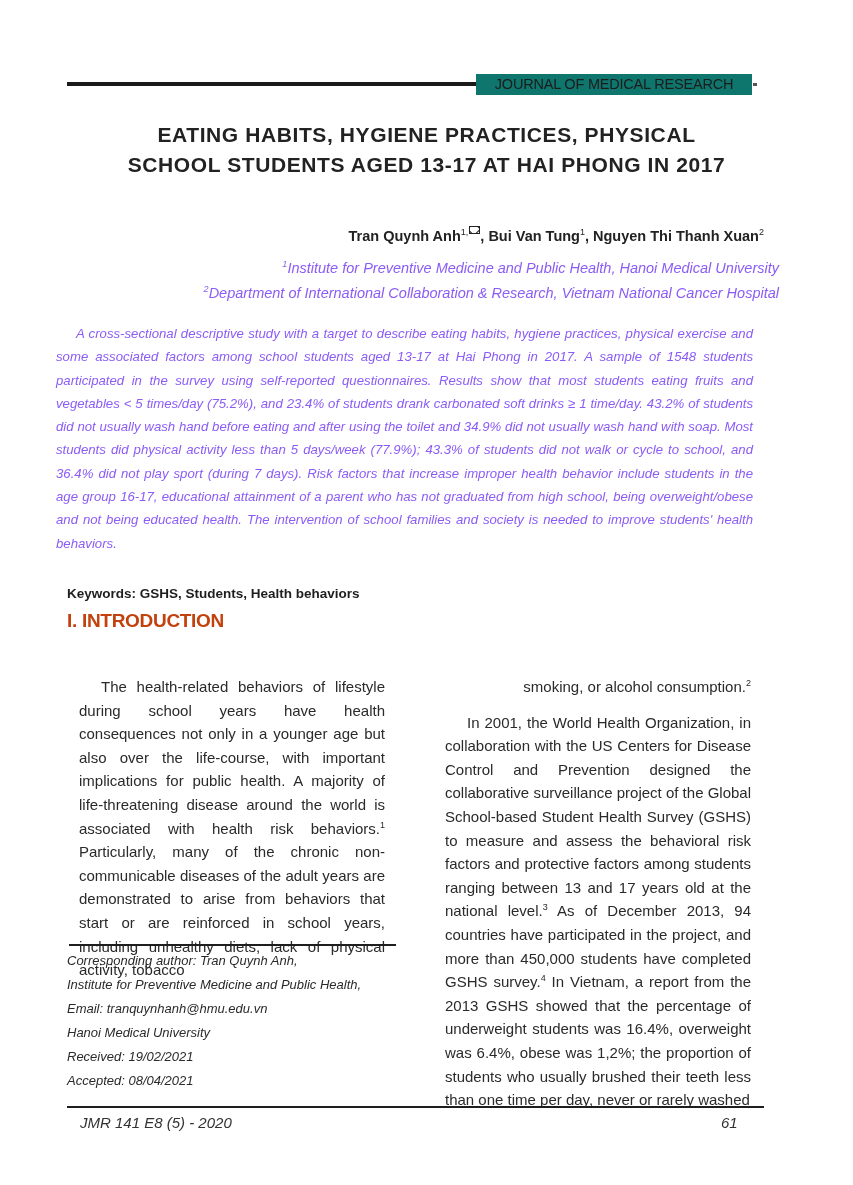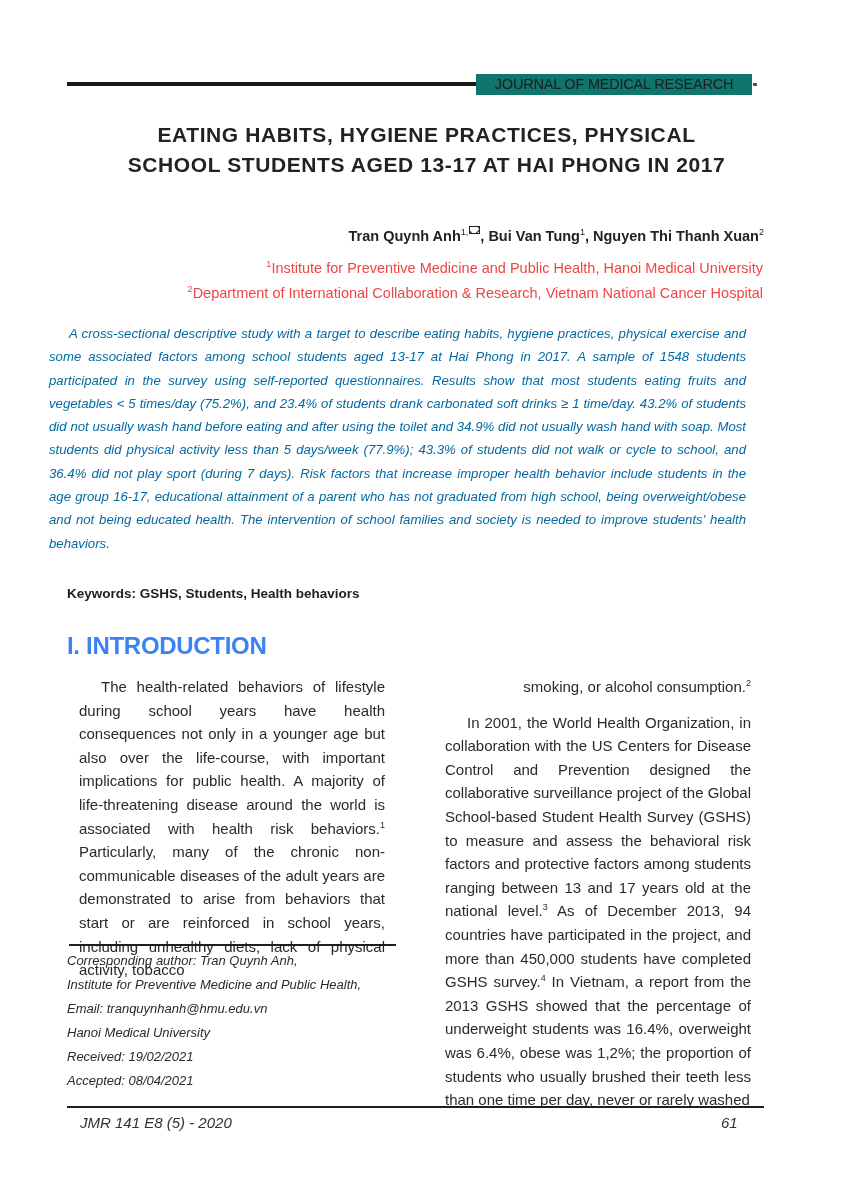--- a/index.html
+++ b/index.html
@@ -17,31 +17,31 @@
     .title div { white-space: nowrap; text-align: center; }
 
     .authors { position: absolute; right: 89px; top: 227px; font-size: 14.5px; font-weight: bold;
                white-space: nowrap; color: #222; }
     .authors sup { font-size: 9px; font-weight: normal; }
     .mail-icon { display: inline-block; width: 11px; height: 8px; border: 1px solid #222;
                  position: relative; top: -7px; margin-left: 1px; box-sizing: border-box; overflow: hidden; }
     .mail-icon::before { content: ""; position: absolute; left: 0; top: -5px; width: 8px; height: 8px;
                  border: 1px solid #222; transform: rotate(45deg); transform-origin: 0 0; left: 4px; top: -5px; }
 
-    .affil { position: absolute; right: 90px; font-size: 14.5px; white-space: nowrap; color: #ef4444; }
+    .affil { position: absolute; right: 74px; font-style: italic; font-size: 14.5px; white-space: nowrap; color: #8b5cf6; }
     .affil1 { top: 259px; }
     .affil2 { top: 284px; }
 
-    .abstract { position: absolute; left: 49px; top: 322px; width: 697px; font-style: italic;
-                font-size: 13.2px; line-height: 23.3px; text-align: justify; color: #0369a1; text-indent: 20px; }
+    .abstract { position: absolute; left: 56px; top: 322px; width: 697px; font-style: italic;
+                font-size: 13.2px; line-height: 23.3px; text-align: justify; color: #8b5cf6; text-indent: 20px; }
 
     .keywords { position: absolute; left: 67px; top: 586px; font-weight: bold; font-size: 13.5px; color: #1e1e1e; }
 
-    .section-heading { position: absolute; left: 67px; top: 632px; font-weight: bold; font-size: 24px;
-                       letter-spacing: -0.3px; color: #3b82f6; }
+    .section-heading { position: absolute; left: 67px; top: 610px; font-weight: bold; font-size: 19px;
+                       letter-spacing: -0.3px; color: #c2410c; }
 
     .col { position: absolute; width: 330px; font-size: 15px; line-height: 23.6px;
            text-align: justify; color: #2a2a2a; }
     .col-left { left: 67px; top: 663px; }
     .col-right { left: 433px; top: 663px; }
     .col p { margin: 12px; }
     .indent { text-indent: 22px; }
     .col sup { font-size: 9px; line-height: 0; }
 
     .fn-rule { position: absolute; left: 69px; top: 944px; width: 327px; height: 2px; background: #1e1e1e; }

